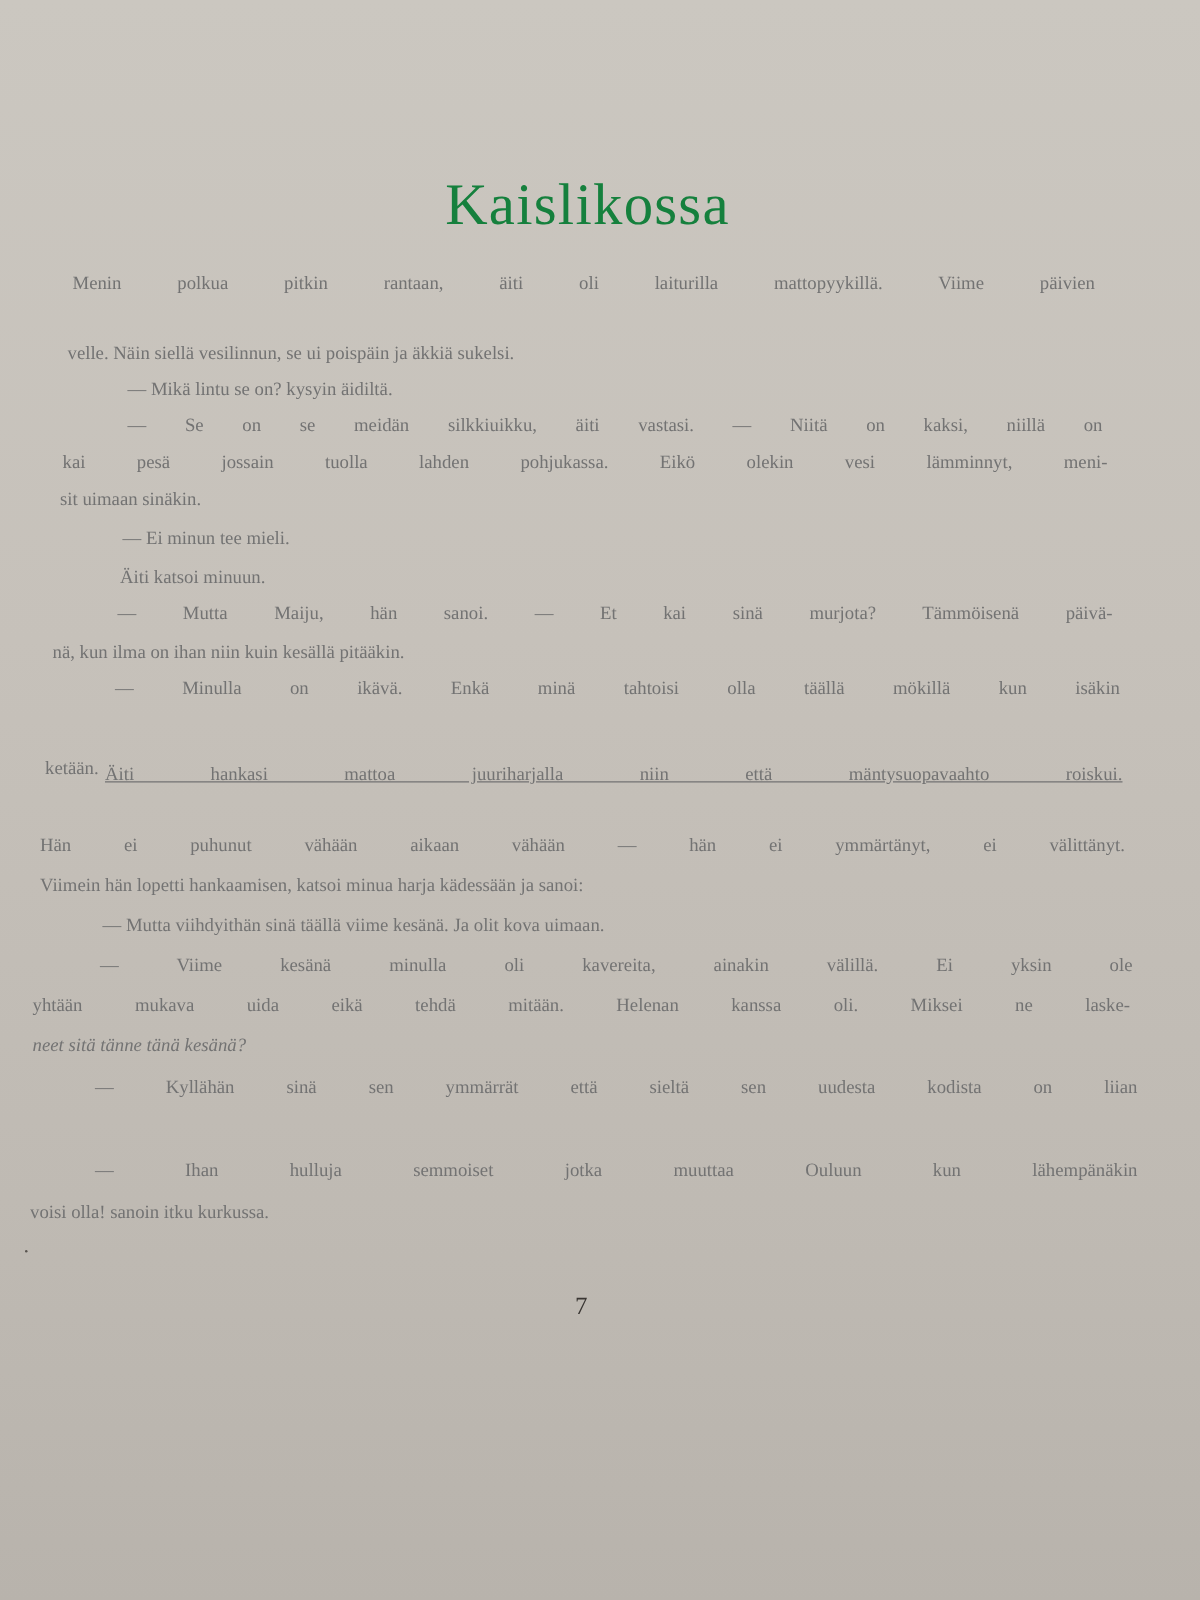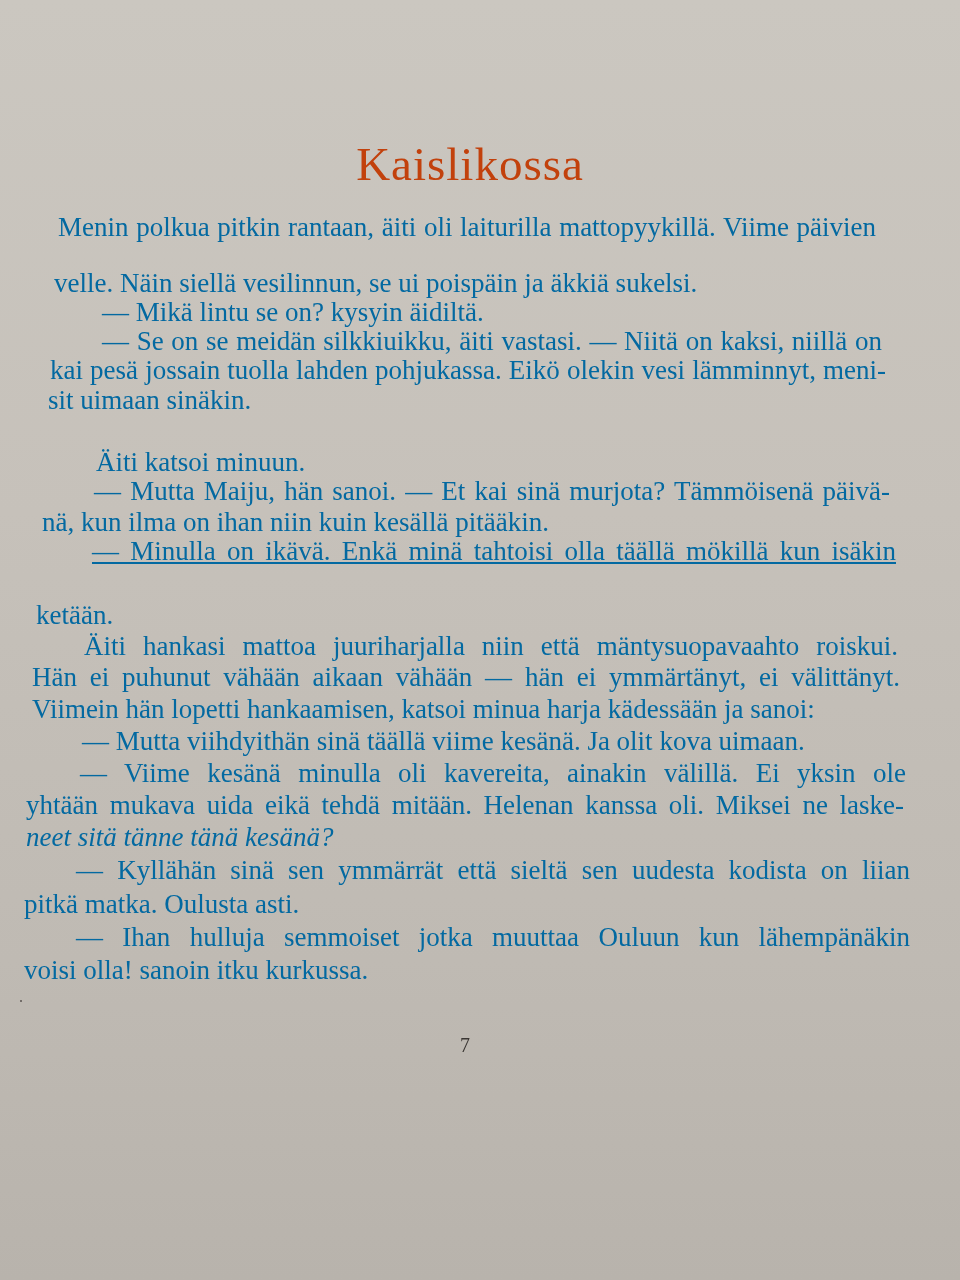--- a/index.html
+++ b/index.html
@@ -22,28 +22,28 @@
     }
     .title {
       position: absolute;
       left: 0;
       width: 940px;
       top: 106px;
       text-align: center;
       font-size: 47px;
       font-weight: normal;
       letter-spacing: 1px;
-      color: #c2410c;
+      color: #15803d;
     }
     .line {
       position: absolute;
       white-space: nowrap;
-      font-size: 27px;
+      font-size: 15px;
       line-height: 30px;
-      color: #0369a1;
+      color: #737373;
     }
     .line.justify {
       text-align: justify;
       text-align-last: justify;
     }
     .pagenum {
       position: absolute;
       left: 460px;
       top: 1034px;
       font-size: 20px;
@@ -64,33 +64,33 @@
 
 <div class="page">
   <h1 class="title">Kaislikossa</h1>
 
   <div class="line justify" style="left:58px; top:212px; width:818px;">Menin polkua pitkin rantaan, äiti oli laiturilla mattopyykillä. Viime päivien</div>
   <div class="line" style="left:54px; top:268px;">velle. Näin siellä vesilinnun, se ui poispäin ja äkkiä sukelsi.</div>
   <div class="line" style="left:102px; top:297px;">— Mikä lintu se on? kysyin äidiltä.</div>
   <div class="line justify" style="left:102px; top:326px; width:780px;">— Se on se meidän silkkiuikku, äiti vastasi. — Niitä on kaksi, niillä on</div>
   <div class="line justify" style="left:50px; top:355px; width:836px;">kai pesä jossain tuolla lahden pohjukassa. Eikö olekin vesi lämminnyt, meni-</div>
   <div class="line" style="left:48px; top:385px;">sit uimaan sinäkin.</div>
+  <div class="line" style="left:98px; top:416px;">— Ei minun tee mieli.</div>
   <div class="line" style="left:96px; top:447px;">Äiti katsoi minuun.</div>
   <div class="line justify" style="left:94px; top:476px; width:796px;">— Mutta Maiju, hän sanoi. — Et kai sinä murjota? Tämmöisenä päivä-</div>
   <div class="line" style="left:42px; top:507px;">nä, kun ilma on ihan niin kuin kesällä pitääkin.</div>
-  <div class="line justify" style="left:92px; top:536px; width:804px;text-decoration:underline;">— Minulla on ikävä. Enkä minä tahtoisi olla täällä mökillä kun isäkin</div>
+  <div class="line justify" style="left:92px; top:536px; width:804px;">— Minulla on ikävä. Enkä minä tahtoisi olla täällä mökillä kun isäkin</div>
   <div class="line" style="left:36px; top:600px;">ketään.</div>
-  <div class="line justify" style="left:84px; top:631px; width:814px;">Äiti hankasi mattoa juuriharjalla niin että mäntysuopavaahto roiskui.</div>
+  <div class="line justify" style="left:84px; top:605px; width:814px;text-decoration:underline;">Äiti hankasi mattoa juuriharjalla niin että mäntysuopavaahto roiskui.</div>
   <div class="line justify" style="left:32px; top:662px; width:868px;">Hän ei puhunut vähään aikaan vähään — hän ei ymmärtänyt, ei välittänyt.</div>
   <div class="line" style="left:32px; top:694px;">Viimein hän lopetti hankaamisen, katsoi minua harja kädessään ja sanoi:</div>
   <div class="line" style="left:82px; top:726px;">— Mutta viihdyithän sinä täällä viime kesänä. Ja olit kova uimaan.</div>
   <div class="line justify" style="left:80px; top:758px; width:826px;">— Viime kesänä minulla oli kavereita, ainakin välillä. Ei yksin ole</div>
   <div class="line justify" style="left:26px; top:790px; width:878px;">yhtään mukava uida eikä tehdä mitään. Helenan kanssa oli. Miksei ne laske-</div>
   <div class="line" style="left:26px; top:822px;font-style:italic;">neet sitä tänne tänä kesänä?</div>
   <div class="line justify" style="left:76px; top:855px; width:834px;">— Kyllähän sinä sen ymmärrät että sieltä sen uudesta kodista on liian</div>
-  <div class="line" style="left:24px; top:889px;">pitkä matka. Oulusta asti.</div>
   <div class="line justify" style="left:76px; top:922px; width:834px;">— Ihan hulluja semmoiset jotka muuttaa Ouluun kun lähempänäkin</div>
   <div class="line" style="left:24px; top:955px;">voisi olla! sanoin itku kurkussa.</div>
 
   <div class="speck"></div>
 
   <div class="pagenum">7</div>
 </div>
 
 </body></html>

